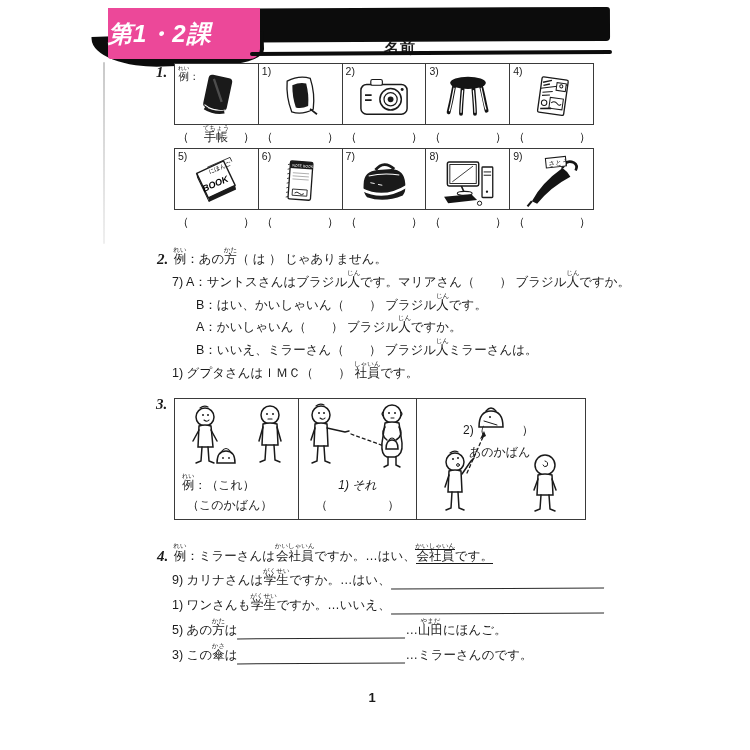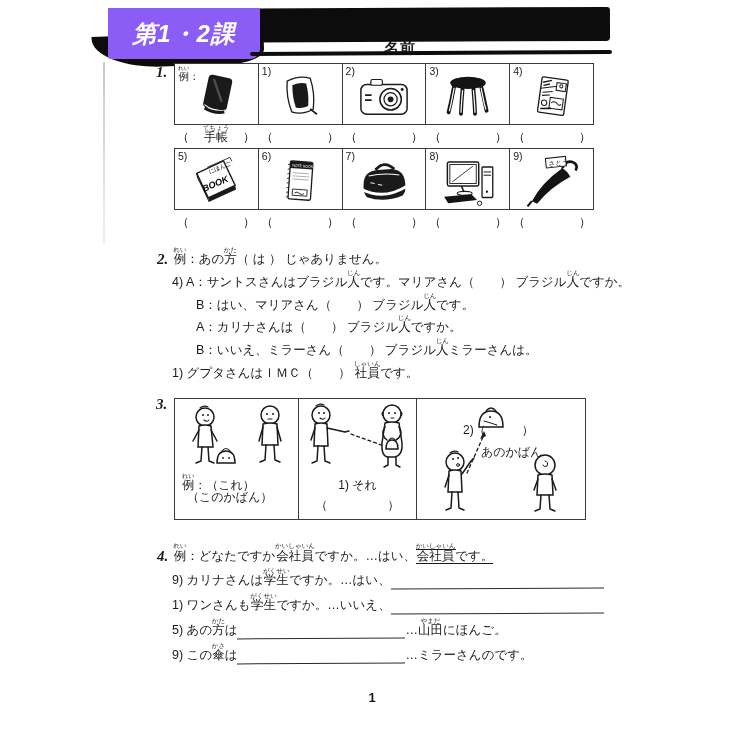--- a/index.html
+++ b/index.html
@@ -3,22 +3,22 @@
 <meta charset="utf-8">
 <style>
   * { margin:0; padding:0; box-sizing:border-box; }
   html,body { width:750px; height:750px; background:#ffffff; overflow:hidden; }
   body { font-family:"Liberation Sans","DejaVu Sans",sans-serif; color:#1b1b1b; position:relative; }
   .abs { position:absolute; }
 
   
   .hdr-band { left:110px; top:8px; width:500px; height:34px; background:#0c0c0c;
               border-radius:0 3px 4px 0; transform:rotate(-0.25deg); }
-  .hdr-box  { left:108px; top:8px; width:152px; height:51px; background:#8b5cf6;
-              border-radius:0 0 10px 3px; display:flex; align-items:center; justify-content:center; }
+  .hdr-box  { left:108px; top:8px; width:152px; height:51px; background:#ec4899;
+              border-radius:0 0 10px 3px; display:flex; align-items:center; justify-content:flex-start; }
   .hdr-swoosh { left:92px; top:34px; width:172px; height:32px; background:#0c0c0c;
               border-radius:0 0 36px 70px / 0 0 14px 30px; transform:rotate(-2deg); }
   .hdr-title { position:relative; z-index:3; color:#fff; font-size:24px; font-weight:bold;
               font-style:italic; letter-spacing:1px; white-space:nowrap; }
   .name-label { left:384px; top:39px; font-size:15px; font-weight:bold; letter-spacing:1px; }
   .name-line { left:250px; top:51px; width:362px; height:4px; background:#0c0c0c;
               border-radius:2px; transform:rotate(-0.35deg); }
   .curl-shadow { left:103px; top:62px; width:2px; height:182px;
               background:linear-gradient(#c9c9c9,#efefef); border-radius:2px; }
 
@@ -272,27 +272,27 @@
     <span class="anst"></span>
     <span>）</span>
   </div>
 </div>
 
 <div class="abs sline" style="top:246px;">
   <span class="secnum">2.</span>
   <span><ruby>例<rt>れい</rt></ruby><span>：あの</span><ruby>方<rt>かた</rt></ruby><span>（ は ） じゃありません。</span></span>
 </div>
 <div class="abs sline ind1" style="top:269px;">
-  <span><span>4)  A：サントスさんはブラジル</span><ruby>人<rt>じん</rt></ruby><span>です。マリアさん（　　） ブラジル</span><ruby>人<rt>じん</rt></ruby><span>ですか。</span></span>
+  <span><span>7)  A：サントスさんはブラジル</span><ruby>人<rt>じん</rt></ruby><span>です。マリアさん（　　） ブラジル</span><ruby>人<rt>じん</rt></ruby><span>ですか。</span></span>
 </div>
 <div class="abs sline ind2" style="top:292px;">
-  <span><span>B：はい、マリアさん（　　） ブラジル</span><ruby>人<rt>じん</rt></ruby><span>です。</span></span>
+  <span><span>B：はい、かいしゃいん（　　） ブラジル</span><ruby>人<rt>じん</rt></ruby><span>です。</span></span>
 </div>
 <div class="abs sline ind2" style="top:314px;">
-  <span><span>A：カリナさんは（　　） ブラジル</span><ruby>人<rt>じん</rt></ruby><span>ですか。</span></span>
+  <span><span>A：かいしゃいん（　　） ブラジル</span><ruby>人<rt>じん</rt></ruby><span>ですか。</span></span>
 </div>
 <div class="abs sline ind2" style="top:337px;">
   <span><span>B：いいえ、ミラーさん（　　） ブラジル</span><ruby>人<rt>じん</rt></ruby><span>ミラーさんは。</span></span>
 </div>
 <div class="abs sline ind1" style="top:360px;">
   <span><span>1)  グプタさんはＩＭＣ（　　） </span><ruby>社員<rt>しゃいん</rt></ruby><span>です。</span></span>
 </div>
 
 <div class="abs secnum" style="left:156px;top:396px;">3.</div>
 
@@ -315,21 +315,21 @@
         <circle cx="95" cy="14" r="9" fill="#fff"></circle>
         <circle cx="92" cy="13" r="1" fill="#1a1a1a" stroke="none"></circle>
         <circle cx="98" cy="13" r="1" fill="#1a1a1a" stroke="none"></circle>
         <path d="M93 18 h4" stroke-width="1.1"></path>
         <path d="M88 23 Q95 21 102 23 L103 44 L87 44 Z" fill="#fff"></path>
         <path d="M88 26 L84 40 M102 26 L106 40"></path>
         <path d="M91 44 L90 59 L85 61 M99 44 L100 59 L105 61"></path>
       </g>
     </svg>
     <div class="cap" style="left:7px;bottom:24px;"><ruby>例<rt>れい</rt></ruby><span>：（これ）</span></div>
-    <div class="cap" style="left:12px;bottom:12px;"><span>（このかばん）</span></div>
+    <div class="cap" style="left:12px;bottom:4px;"><span>（このかばん）</span></div>
   </div>
 
   <div class="panel p2">
     <svg width="117" height="76" viewBox="0 0 117 76" style="position:absolute;top:2px;left:0;">
       <g fill="none" stroke="#1a1a1a" stroke-width="1.5" stroke-linecap="round">
         <circle cx="22" cy="14" r="9" fill="#fff"></circle>
         <path d="M17 5 q4 -3 8 -1" stroke-width="1.2"></path>
         <circle cx="20" cy="12" r="1" fill="#1a1a1a" stroke="none"></circle>
         <circle cx="25" cy="12" r="1" fill="#1a1a1a" stroke="none"></circle>
         <path d="M21 17 q3 2.5 5 0" stroke-width="1.1"></path>
@@ -344,21 +344,21 @@
         <circle cx="90" cy="12" r="1" fill="#1a1a1a" stroke="none"></circle>
         <circle cx="96" cy="12" r="1" fill="#1a1a1a" stroke="none"></circle>
         <path d="M92 17 h3" stroke-width="1"></path>
         <path d="M86 22 Q93 20 100 22 L103 42 Q104 54 96 56 L88 56 Q82 54 83 42 Z" fill="#fff"></path>
         <path d="M86 26 Q81 34 88 39 M100 26 Q105 34 97 39"></path>
         <path d="M87 48 Q87 39 93 39 Q99 39 99 48 Z" fill="#fff"></path>
         <path d="M90 39 Q93 35 96 39" stroke-width="1.1"></path>
         <path d="M89 56 L89 64 L85 66 M97 56 L97 64 L101 66"></path>
       </g>
     </svg>
-    <div class="cap" style="left:0;bottom:24px;width:100%;text-align:center;"><span>1)  それ</span></div>
+    <div class="cap" style="left:0;bottom:24px;width:100%;text-align:center;font-style:italic;"><span>1)  それ</span></div>
     <div class="cap" style="left:0;bottom:4px;width:100%;text-align:center;"><span>（　　　　　）</span></div>
   </div>
 
   <div class="panel p3">
     <svg width="168" height="119" viewBox="0 0 168 119" style="position:absolute;top:0;left:0;">
       <g fill="none" stroke="#1a1a1a" stroke-width="1.5" stroke-linecap="round">
         <path d="M62 28 Q62 12 74 12 Q86 12 86 28 Z" fill="#fff"></path>
         <path d="M69 12 Q74 6 79 12" stroke-width="1.3"></path>
         <path d="M67 22 L80 26" stroke-width="1"></path>
         <circle cx="73" cy="18" r="1" fill="#1a1a1a" stroke="none"></circle>
@@ -374,40 +374,40 @@
         <path d="M32 76 L28 88"></path>
         <path d="M35 93 L34 109 L29 111 M41 93 L42 109 L47 111"></path>
         <circle cx="128" cy="66" r="10" fill="#fff"></circle>
         <path d="M128 62 q4 1 2 5 q-3 2 -4 -1" stroke-width="1"></path>
         <path d="M121 76 Q128 74 135 76 L136 96 L120 96 Z" fill="#fff"></path>
         <path d="M121 80 L117 91 M135 80 L139 91"></path>
         <path d="M124 96 L123 110 L118 112 M132 96 L133 110 L138 112"></path>
       </g>
     </svg>
     <div class="cap" style="left:46px;top:22px;"><span>2)（　　　）</span></div>
-    <div class="cap" style="left:64px;top:44px;"><span>あのかばん</span></div>
+    <div class="cap" style="left:52px;top:44px;"><span>あのかばん</span></div>
   </div>
 </div>
 
 <div class="abs sline" style="top:542px;">
   <span class="secnum">4.</span>
-  <span><ruby>例<rt>れい</rt></ruby><span>：どなたですか</span><ruby>会社員<rt>かいしゃいん</rt></ruby><span>ですか。…はい、</span><ruby class="u">会社員<rt>かいしゃいん</rt></ruby><span class="u">です。</span></span>
+  <span><ruby>例<rt>れい</rt></ruby><span>：ミラーさんは</span><ruby>会社員<rt>かいしゃいん</rt></ruby><span>ですか。…はい、</span><ruby class="u">会社員<rt>かいしゃいん</rt></ruby><span class="u">です。</span></span>
 </div>
 <div class="abs sline ind1" style="top:567px;width:447px;">
   <span><span>9)  カリナさんは</span><ruby>学生<rt>がくせい</rt></ruby><span>ですか。…はい、</span></span>
   <span class="blank grow"></span>
 </div>
 <div class="abs sline ind1" style="top:592px;width:447px;">
   <span><span>1)  ワンさんも</span><ruby>学生<rt>がくせい</rt></ruby><span>ですか。…いいえ、</span></span>
   <span class="blank grow"></span>
 </div>
 <div class="abs sline ind1" style="top:617px;">
   <span><span>5)  あの</span><ruby>方<rt>かた</rt></ruby><span>は</span></span>
   <span class="blank short"></span>
   <span><span>…</span><ruby>山田<rt>やまだ</rt></ruby><span>にほんご。</span></span>
 </div>
 <div class="abs sline ind1" style="top:642px;">
-  <span><span>9)  この</span><ruby>傘<rt>かさ</rt></ruby><span>は</span></span>
+  <span><span>3)  この</span><ruby>傘<rt>かさ</rt></ruby><span>は</span></span>
   <span class="blank short"></span>
   <span><span>…ミラーさんのです。</span></span>
 </div>
 
 <div class="abs pagenum">1</div>
 
 </body></html>

